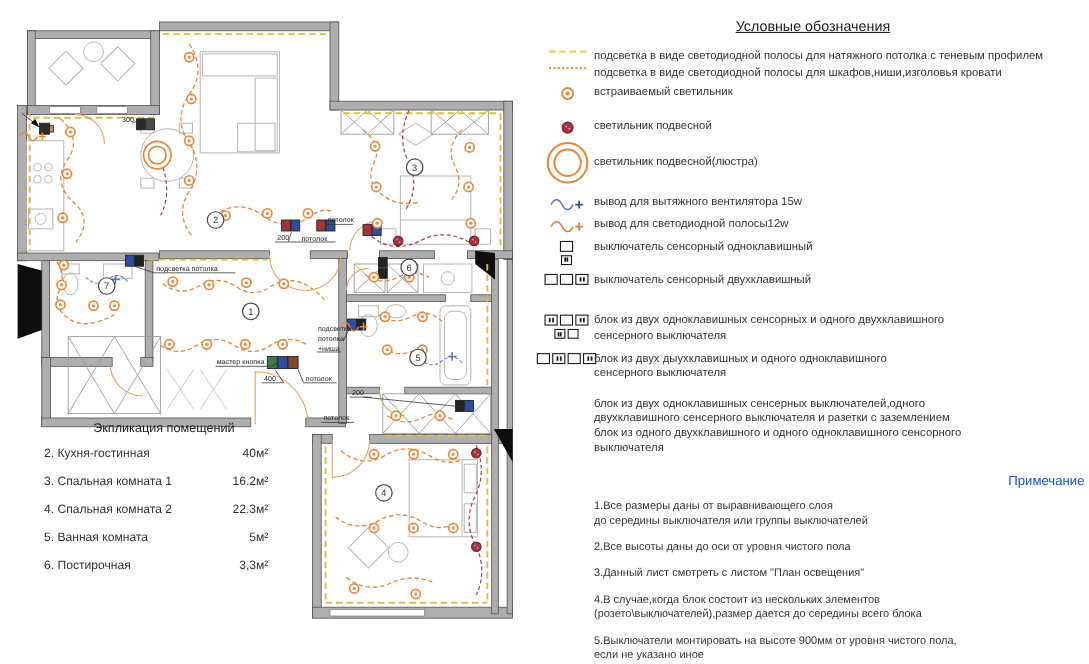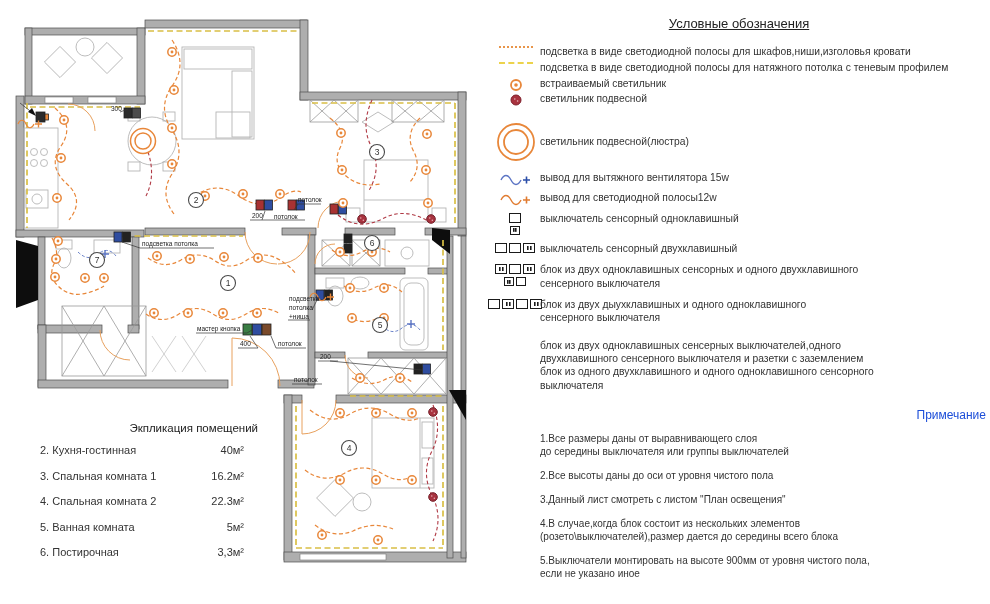--- a/index.html
+++ b/index.html
@@ -18,21 +18,21 @@
   .kbox.sm{width:10px;height:9px;}
   .kbox.bars{background-image:linear-gradient(#1a1a1a,#1a1a1a),linear-gradient(#1a1a1a,#1a1a1a);
         background-size:1.6px 55%,1.6px 55%;background-position:30% 50%,70% 50%;background-repeat:no-repeat;}
   .symcol{display:flex;flex-direction:column;align-items:center;gap:3px;}
   .symrow{display:flex;}
   
   .ntitle{text-align:right;font-size:12px;color:#1d4ed8;margin:16px 0 10px 0;}
   .note{font-size:10px;line-height:1.3;margin:0 0 11px 48px;white-space:pre-line;color:#333;}
   
   #rooms{position:absolute;left:40px;top:384px;width:218px;}
-  .rtitle{text-align:right;font-size:11.5px;color:#222;margin-bottom:10px;margin-top:38px;}
+  .rtitle{text-align:center;font-size:11.5px;color:#222;margin-bottom:10px;}
   .rrow{display:flex;justify-content:space-between;font-size:11px;margin-bottom:13.5px;color:#333;}
   .rname{white-space:nowrap;}
   .rarea{white-space:nowrap;padding-right:14px;}
   
   #plan{position:absolute;left:0;top:0;}
 </style>
 </head>
 <body>
 
 <div id="stage">
@@ -570,42 +570,42 @@
         <div class="rrow">
           <span class="rname">6. Постирочная</span>
           <span class="rarea">3,3м²</span>
         </div>
       </div>
   </div>
 
   <div id="legend">
     <div class="ltitle">Условные обозначения</div>
 
+    <div class="lrow" style="margin-bottom:2px">
+      <div class="lsym">
+          <span class="dash-line"></span>
+        </div>
+      <div class="ltxt">подсветка в виде светодиодной полосы для натяжного потолка с теневым профилем</div>
+    </div>
     <div class="lrow" style="margin-bottom:3px">
       <div class="lsym">
           <span class="dash-line orange"></span>
         </div>
       <div class="ltxt">подсветка в виде светодиодной полосы для шкафов,ниши,изголовья кровати</div>
     </div>
-    <div class="lrow" style="margin-bottom:2px">
-      <div class="lsym">
-          <span class="dash-line"></span>
-        </div>
-      <div class="ltxt">подсветка в виде светодиодной полосы для натяжного потолка с теневым профилем</div>
-    </div>
-    <div class="lrow" style="margin-bottom:0">
+    <div class="lrow" style="margin-bottom:16px">
       <div class="lsym">
           <svg width="14" height="14">
             <circle cx="7" cy="7" r="5" fill="#fff" stroke="#e8873a" stroke-width="1.8"></circle>
             <circle cx="7" cy="7" r="1.8" fill="#e8873a"></circle>
           </svg>
         </div>
       <div class="ltxt">встраиваемый светильник</div>
     </div>
-    <div class="lrow" style="margin-bottom:13px">
+    <div class="lrow" style="margin-bottom:3px">
       <div class="lsym">
           <svg width="14" height="14">
             <circle cx="7" cy="7" r="5" fill="#a8333f" stroke="#7e1f2b" stroke-width="1"></circle>
             <circle cx="5.8" cy="6" r="0.8" fill="#e9b9bd"></circle>
             <circle cx="8.6" cy="8" r="0.8" fill="#e9b9bd"></circle>
           </svg>
         </div>
       <div class="ltxt">светильник подвесной</div>
     </div>
     <div class="lrow" style="margin-bottom:8px;align-items:center">
@@ -637,21 +637,21 @@
     </div>
     <div class="lrow" style="margin-bottom:7px">
       <div class="lsym">
           <span class="symcol">
             <span class="kbox"></span>
             <span class="kbox sm bars"></span>
           </span>
         </div>
       <div class="ltxt">выключатель сенсорный одноклавишный</div>
     </div>
-    <div class="lrow" style="margin-bottom:8px">
+    <div class="lrow" style="margin-bottom:24px">
       <div class="lsym">
           <span class="symrow">
             <span class="kbox"></span>
             <span class="kbox"></span>
             <span class="kbox bars"></span>
           </span>
         </div>
       <div class="ltxt">выключатель сенсорный двухклавишный</div>
     </div>
     <div class="lrow" style="margin-bottom:8px">

